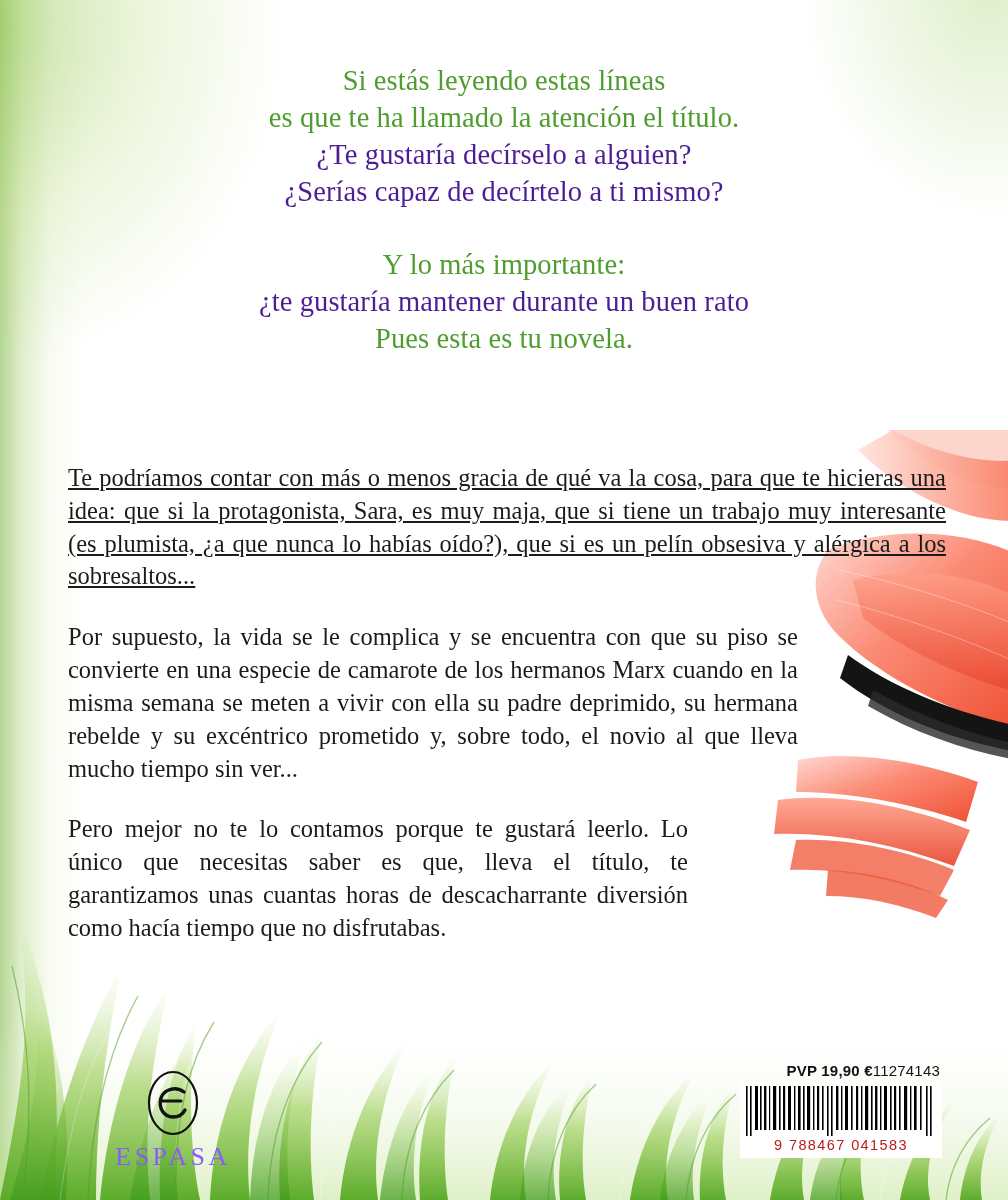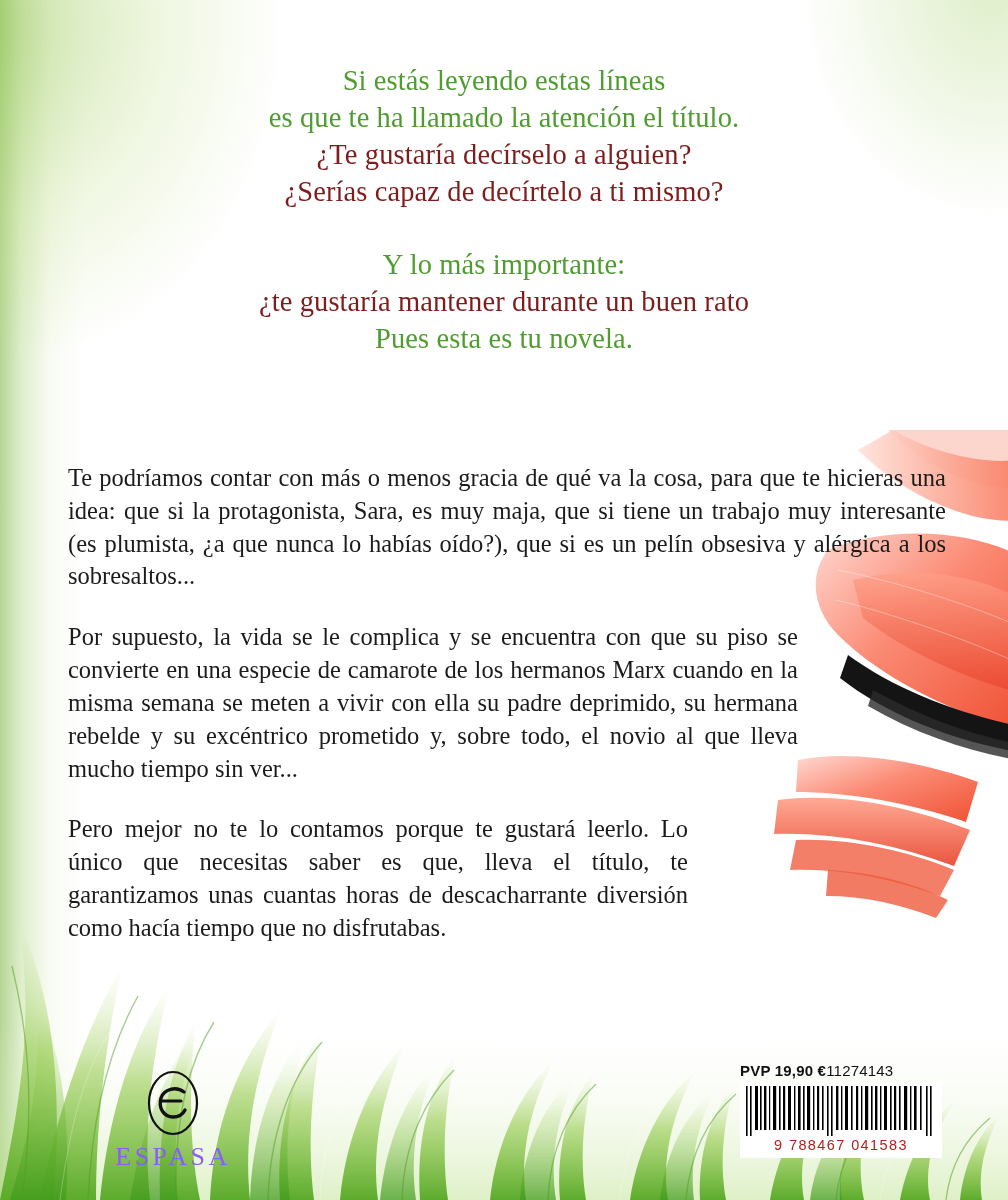--- a/index.html
+++ b/index.html
@@ -84,39 +84,39 @@
     top: 62px;
     width: 1008px;
     text-align: center;
     line-height: 1.30;
   }
   .verse .line {
     font-size: 28.5px;
     letter-spacing: 0.1px;
   }
   .verse .green { color: #4f9c2f; }
-  .verse .red   { color: #7f1d1d; }
+  .verse .red   { color: #4c1d95; }
   .verse .gap   { height: 36px; }
 
   
   .body-copy {
     position: absolute;
     left: 68px;
     top: 462px;
     width: 880px;
   }
   .body-copy p {
     margin: 0 0 28px 0;
     color: #1b1b1b;
     font-size: 24.5px;
     line-height: 1.34;
     text-align: justify;
     text-justify: inter-word;
   }
-  .body-copy p.p1 { width: 878px; }
+  .body-copy p.p1 { width: 878px; text-decoration: underline; }
   .body-copy p.p2 { width: 730px; }
   .body-copy p.p3 { width: 620px; margin-bottom: 0; }
 
   
   .publisher {
     position: absolute;
     left: 78px;
     top: 1070px;
     width: 190px;
     text-align: center;
@@ -135,21 +135,21 @@
     color: #8b5cf6;
   }
 
   
   .price-row {
     position: absolute;
     left: 740px;
     top: 1062px;
     width: 200px;
     display: flex;
-    justify-content: flex-start;
+    justify-content: flex-end;
     align-items: flex-end;
     font-family: "Liberation Sans", sans-serif;
     font-size: 15px;
     color: #111111;
   }
   .price-row .pvp { font-weight: bold; letter-spacing: 0.2px; }
   .price-row .code { letter-spacing: 0.2px; }
 
   .barcode-box {
     position: absolute;

